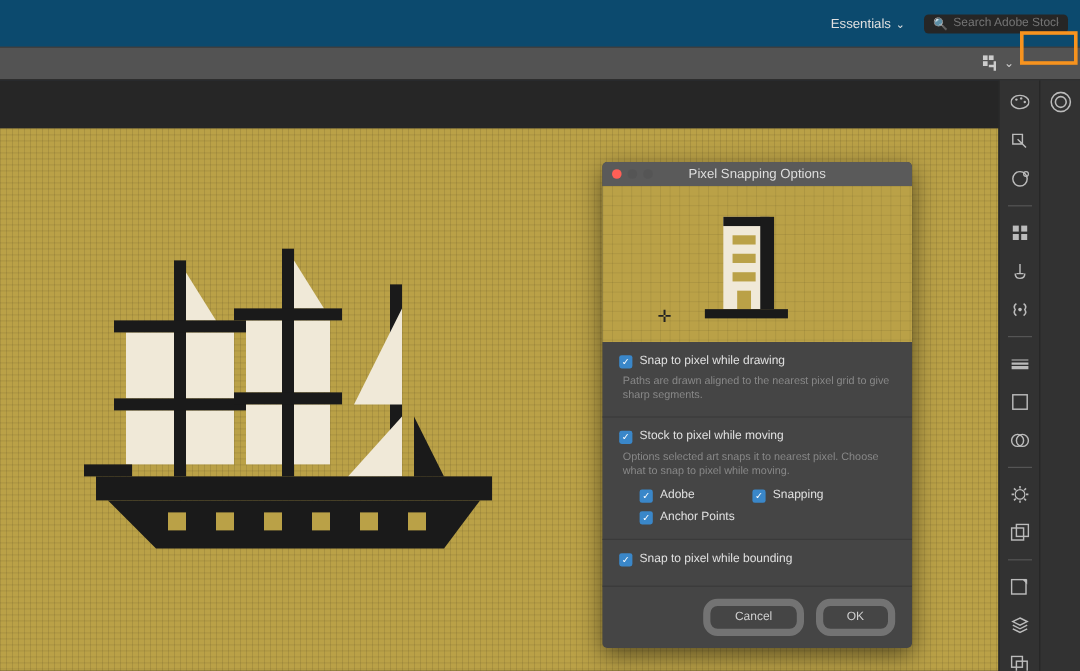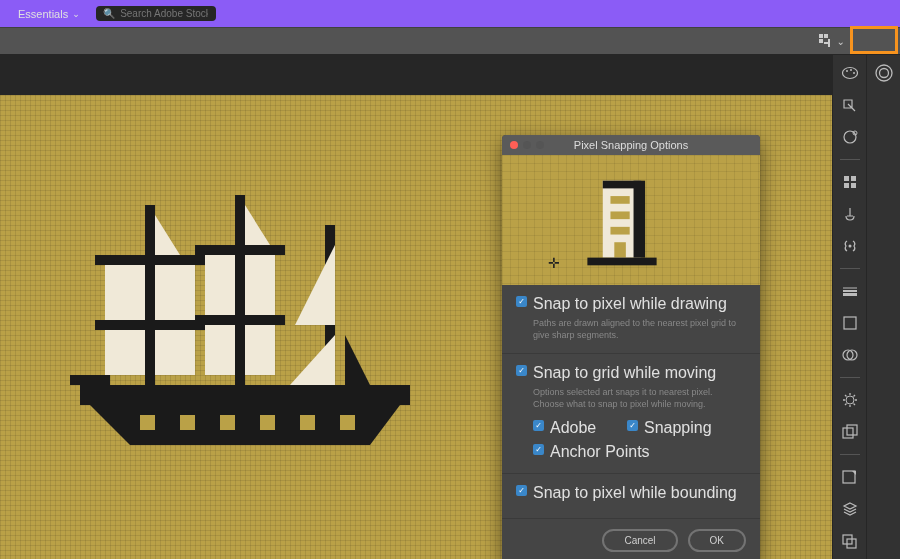--- a/index.html
+++ b/index.html
@@ -1,18 +1,18 @@
 <!DOCTYPE html>
 <html><head>
 <meta charset="utf-8">
 <style>
 * { box-sizing: border-box; margin: 0; padding: 0; }
 body { background: #1a2a40; font-family: -apple-system, Helvetica, Arial, sans-serif; width: 900px; height: 559px; overflow: hidden; position: relative; }
 
-.topbar { background: #8b5cf6; height: 27px; display: flex; align-items: center; padding: 0 10px; gap: 8px; }
+.topbar { background: #0c4a6e; height: 39px; display: flex; align-items: center; justify-content: flex-end; padding: 0 10px; gap: 8px; }
 .topbar-btn { background: transparent; color: #e0e0e0; font-size: 11px; border: none; padding: 3px 8px; display: flex; align-items: center; gap: 4px; cursor: pointer; }
 .search-box { background: #262626; border-radius: 4px; padding: 2px 8px; display: flex; align-items: center; gap: 4px; width: 120px; }
 .search-box input { background: transparent; border: none; color: #999; font-size: 10px; width: 100%; outline: none; }
 .chev { font-size: 9px; }
 
 .optionsbar { background: #535353; height: 28px; border-top: 1px solid #404040; border-bottom: 1px solid #262626; display: flex; justify-content: flex-end; align-items: center; padding-right: 55px; }
 .options-icon { display: flex; align-items: center; gap: 2px; }
 .hlbox { position: absolute; top: 26px; right: 2px; width: 48px; height: 28px; border: 3px solid #f7931e; z-index: 100; pointer-events: none; }
 .snap-icon { display: inline-flex; align-items: center; }
 
@@ -31,27 +31,27 @@
 .dlg-title { background: #5a5a5a; height: 20px; border-radius: 4px 4px 0 0; display: flex; align-items: center; justify-content: center; position: relative; color: #ddd; font-size: 11px; }
 .dlg-dots { position: absolute; left: 8px; display: flex; gap: 5px; }
 .dlg-dot { width: 8px; height: 8px; border-radius: 50%; }
 .dlg-preview { height: 130px; background: #baa147; background-image: linear-gradient(rgba(0,0,0,.07) 1px, transparent 1px), linear-gradient(90deg, rgba(0,0,0,.07) 1px, transparent 1px); background-size: 8px 8px; position: relative; }
 .bldg { position: absolute; left: 80px; top: 18px; }
 .cursor-preview { position: absolute; left: 46px; top: 100px; color: #222; font-size: 14px; }
 
 .dlg-section { padding: 10px 14px 12px 14px; border-bottom: 1px solid #3a3a3a; }
 .chk-row { display: flex; align-items: flex-start; gap: 6px; margin-bottom: 4px; }
 .chk { width: 11px; height: 11px; background: #3a87c9; border-radius: 2px; display: flex; align-items: center; justify-content: center; color: #fff; font-size: 8px; flex-shrink: 0; margin-top: 1px; cursor: pointer; }
-.chk-label { color: #e0e0e0; font-size: 16px; }
-.desc { color: #888; font-size: 9px; margin-left: 17px; line-height: 1.35; }
+.chk-label { color: #e0e0e0; font-size: 10px; }
+.desc { color: #888; font-size: 9px; margin-left: 3px; line-height: 1.35; }
 .subchks { display: flex; flex-wrap: wrap; gap: 6px 24px; margin-top: 8px; margin-left: 17px; }
 .subchks .chk-row { margin-bottom: 0; min-width: 70px; }
 
 .dlg-footer { padding: 10px 14px; display: flex; justify-content: flex-end; gap: 10px; }
-.dlg-btn { background: transparent; color: #d0d0d0; border: 2px solid #737373; border-radius: 12px; padding: 4px 20px; font-size: 10px; cursor: pointer; }
+.dlg-btn { background: transparent; color: #d0d0d0; border: 6px solid #737373; border-radius: 12px; padding: 4px 20px; font-size: 10px; cursor: pointer; }
 </style>
 </head>
 <body>
 
 <div class="topbar">
   <button class="topbar-btn">
     <span>Essentials</span>
     <span class="chev">⌄</span>
   </button>
   <div class="search-box">
@@ -263,21 +263,21 @@
     <div class="chk-row">
       <div class="chk">✓</div>
       <span class="chk-label">Snap to pixel while drawing</span>
     </div>
     <div class="desc">Paths are drawn aligned to the nearest pixel grid to give sharp segments.</div>
   </div>
 
   <div class="dlg-section">
     <div class="chk-row">
       <div class="chk">✓</div>
-      <span class="chk-label">Snap to grid while moving</span>
+      <span class="chk-label">Stock to pixel while moving</span>
     </div>
     <div class="desc">Options selected art snaps it to nearest pixel. Choose what to snap to pixel while moving.</div>
     <div class="subchks">
       <div class="chk-row">
           <div class="chk">✓</div>
           <span class="chk-label">Adobe</span>
         </div>
       <div class="chk-row">
           <div class="chk">✓</div>
           <span class="chk-label">Snapping</span>

